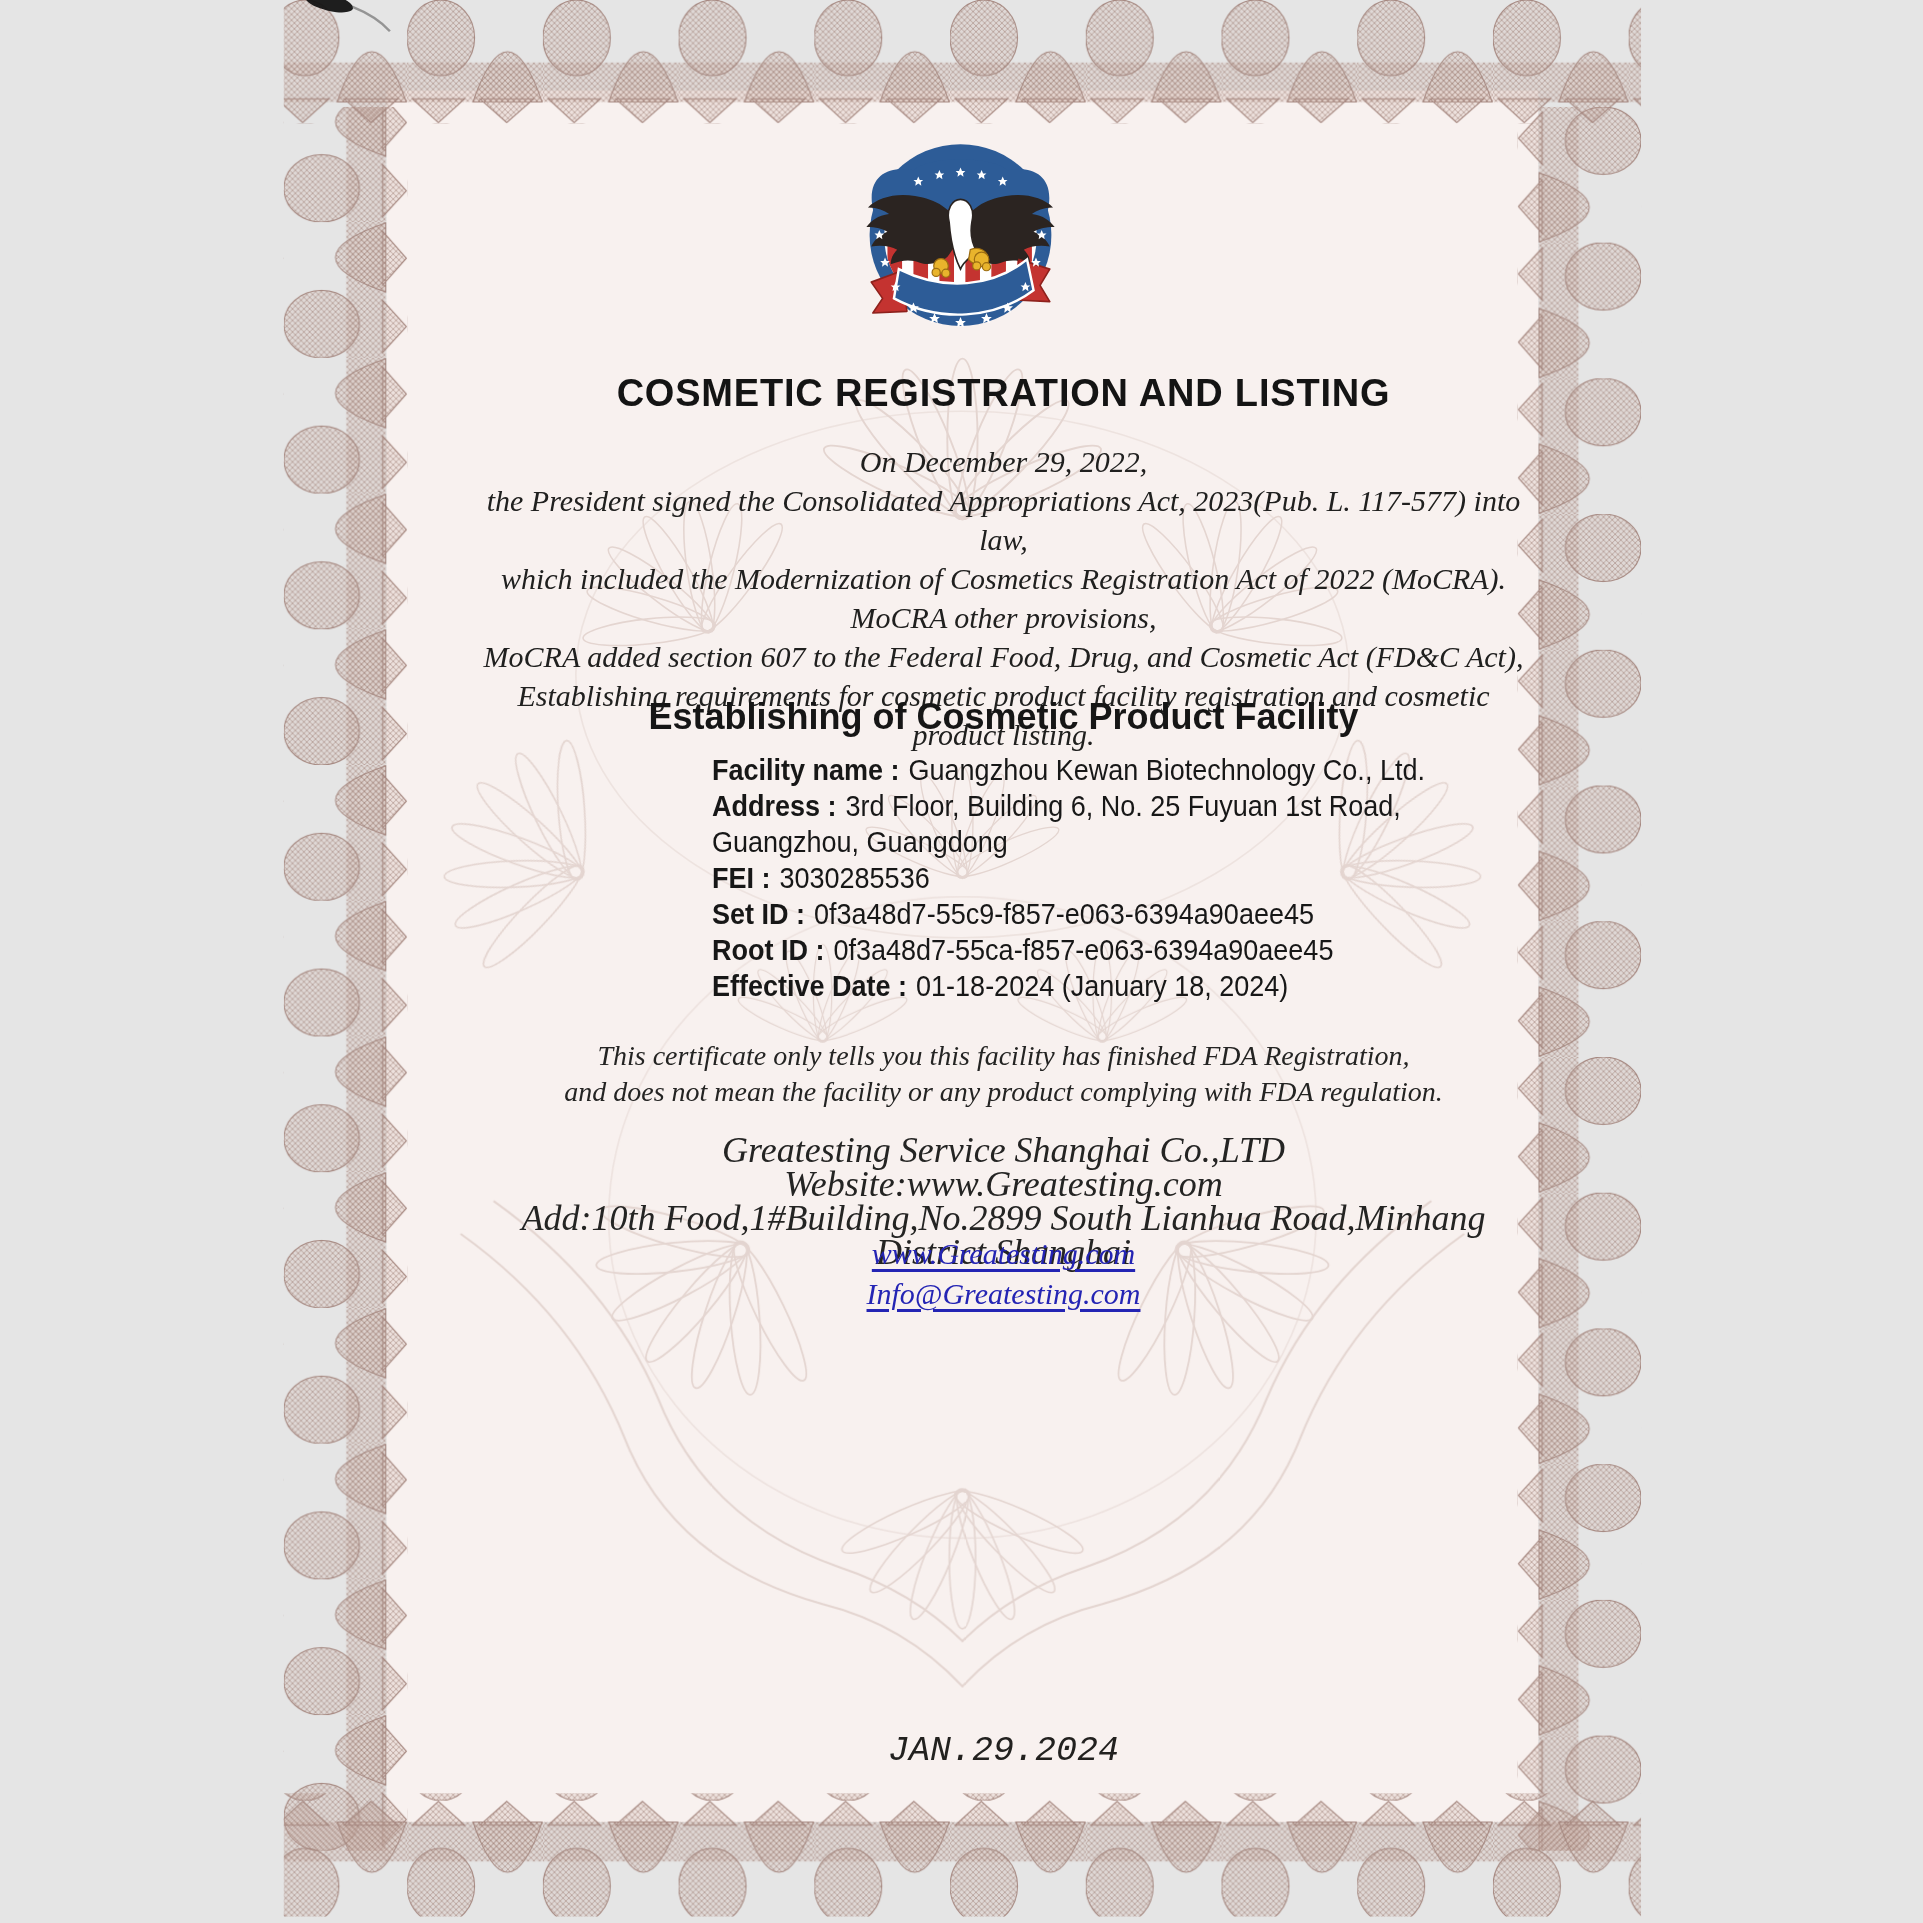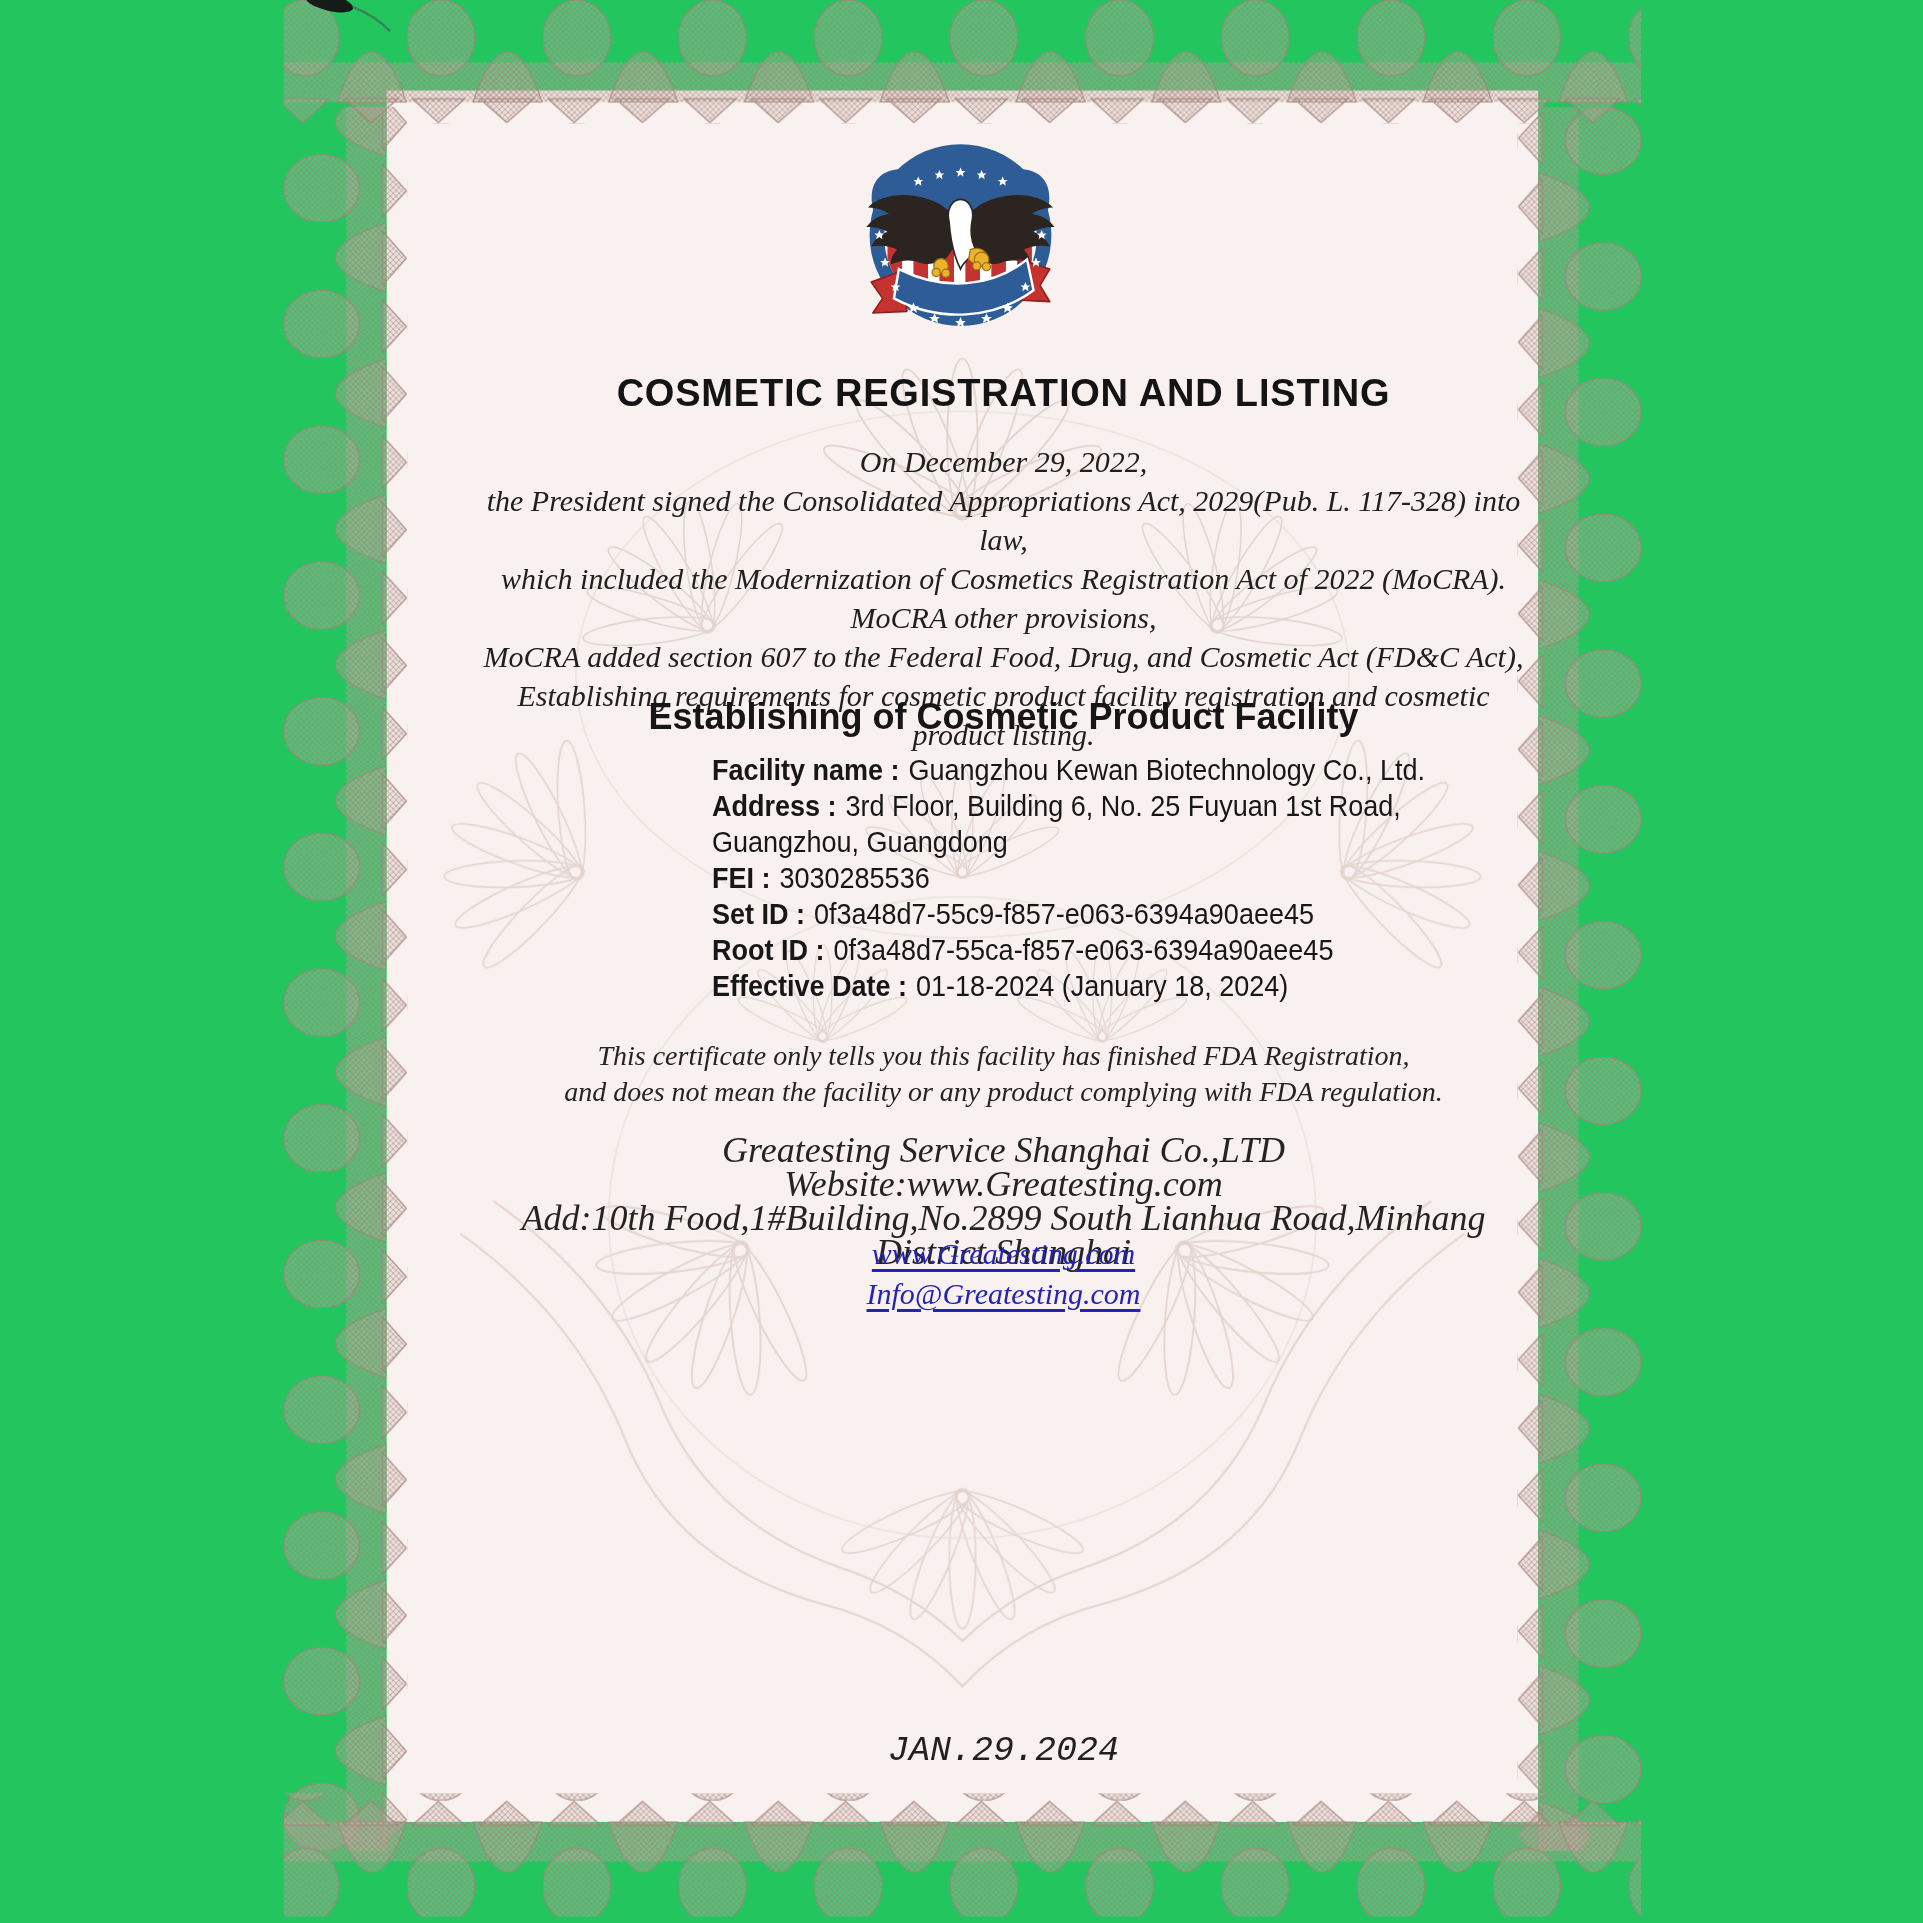--- a/index.html
+++ b/index.html
@@ -1,16 +1,16 @@
 <!DOCTYPE html>
 <html style="font-size:13px"><head>
 <meta charset="utf-8">
 <style>
   html,body{margin:0;padding:0;background:#ffffff;}
-  .page{position:relative;width:1924px;height:1924px;background:#22c55e;overflow:hidden;
+  .page{position:relative;width:1924px;height:1924px;background:#e5e5e5;overflow:hidden;
         font-family:"Liberation Sans",sans-serif;color:#1b1b1b;}
   .bg{position:absolute;left:0;top:0;width:1924px;height:1924px;}
   .emblem{position:absolute;left:855px;top:130px;width:211px;height:202px;}
   .col{position:absolute;left:469px;width:1069px;text-align:center;}
   .title{top:372px;font-size:38px;font-weight:700;letter-spacing:0.8px;color:#141414;}
   .heading{top:696px;font-size:36px;font-weight:700;color:#161616;}
   .intro{top:442px;font-family:"Liberation Serif",serif;font-style:italic;
          font-size:30px;line-height:39px;color:#20201f;}
   .facility{top:752px;text-align:left;margin-left:243px;font-size:30px;line-height:36px;
             transform:scaleX(0.9);transform-origin:left top;color:#171717;}
@@ -151,21 +151,21 @@
       <use href="#star" transform="translate(130,236)"></use>
       <use href="#star" transform="translate(162,231)"></use>
       <use href="#star" transform="translate(188,218)"></use>
     </g>
   </svg>
 
   <div class="col title">COSMETIC REGISTRATION AND LISTING</div>
 
   <div class="col intro">
     <div>On December 29, 2022,</div>
-    <div>the President signed the Consolidated Appropriations Act, 2029(Pub. L. 117-328) into law,</div>
+    <div>the President signed the Consolidated Appropriations Act, 2023(Pub. L. 117-577) into law,</div>
     <div>which included the Modernization of Cosmetics Registration Act of 2022 (MoCRA).</div>
     <div>MoCRA other provisions,</div>
     <div>MoCRA added section 607 to the Federal Food, Drug, and Cosmetic Act (FD&amp;C Act),</div>
     <div>Establishing requirements for cosmetic product facility registration and cosmetic product listing.</div>
   </div>
 
   <div class="col heading">Establishing of Cosmetic Product Facility</div>
 
   <div class="col facility">
     <div class="frow">

